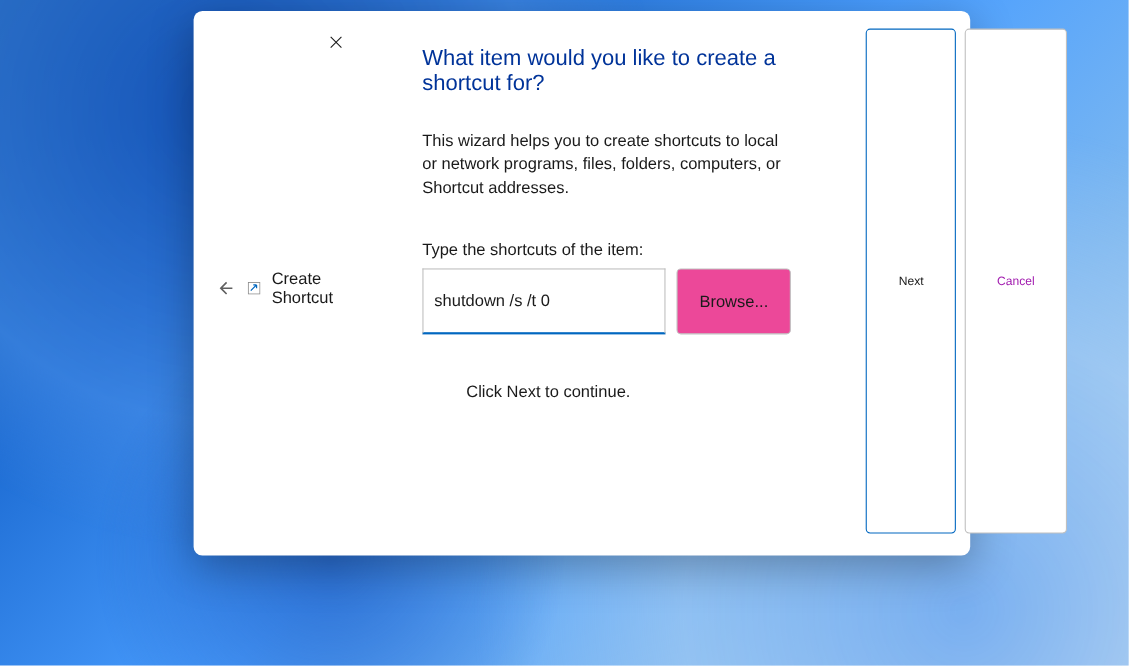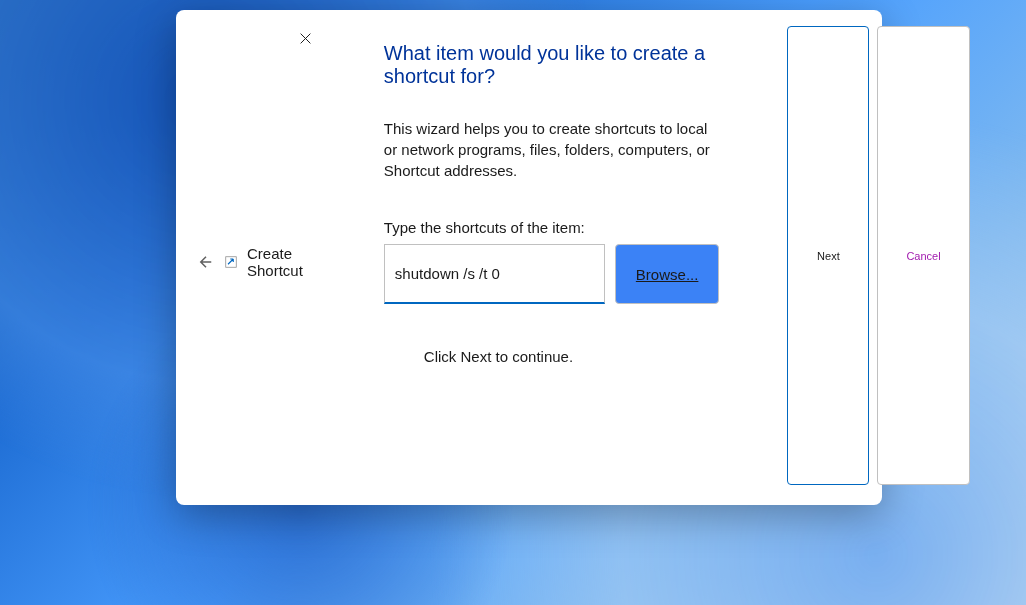--- a/index.html
+++ b/index.html
@@ -143,27 +143,26 @@
       border-bottom: 2px solid #0067c0;
       font-size: 15px;
       font-family: inherit;
       color: #1a1a1a;
       outline: none;
       background: #ffffff;
     }
     .browse-button {
       padding: 8px 20px;
       border: 1px solid #c0c0c0;
-      background: #3b82f6;
+      background: #ec4899;
       font-size: 15px;
       font-family: inherit;
       cursor: pointer;
       border-radius: 4px;
       color: #1a1a1a;
-      text-decoration: underline;
     }
     .continue-text {
       font-size: 15px;
       color: #1a1a1a;
       margin-left: 40px;
     }
     .dialog-footer {
       padding: 16px 20px 20px 20px;
       display: flex;
       justify-content: flex-end;

